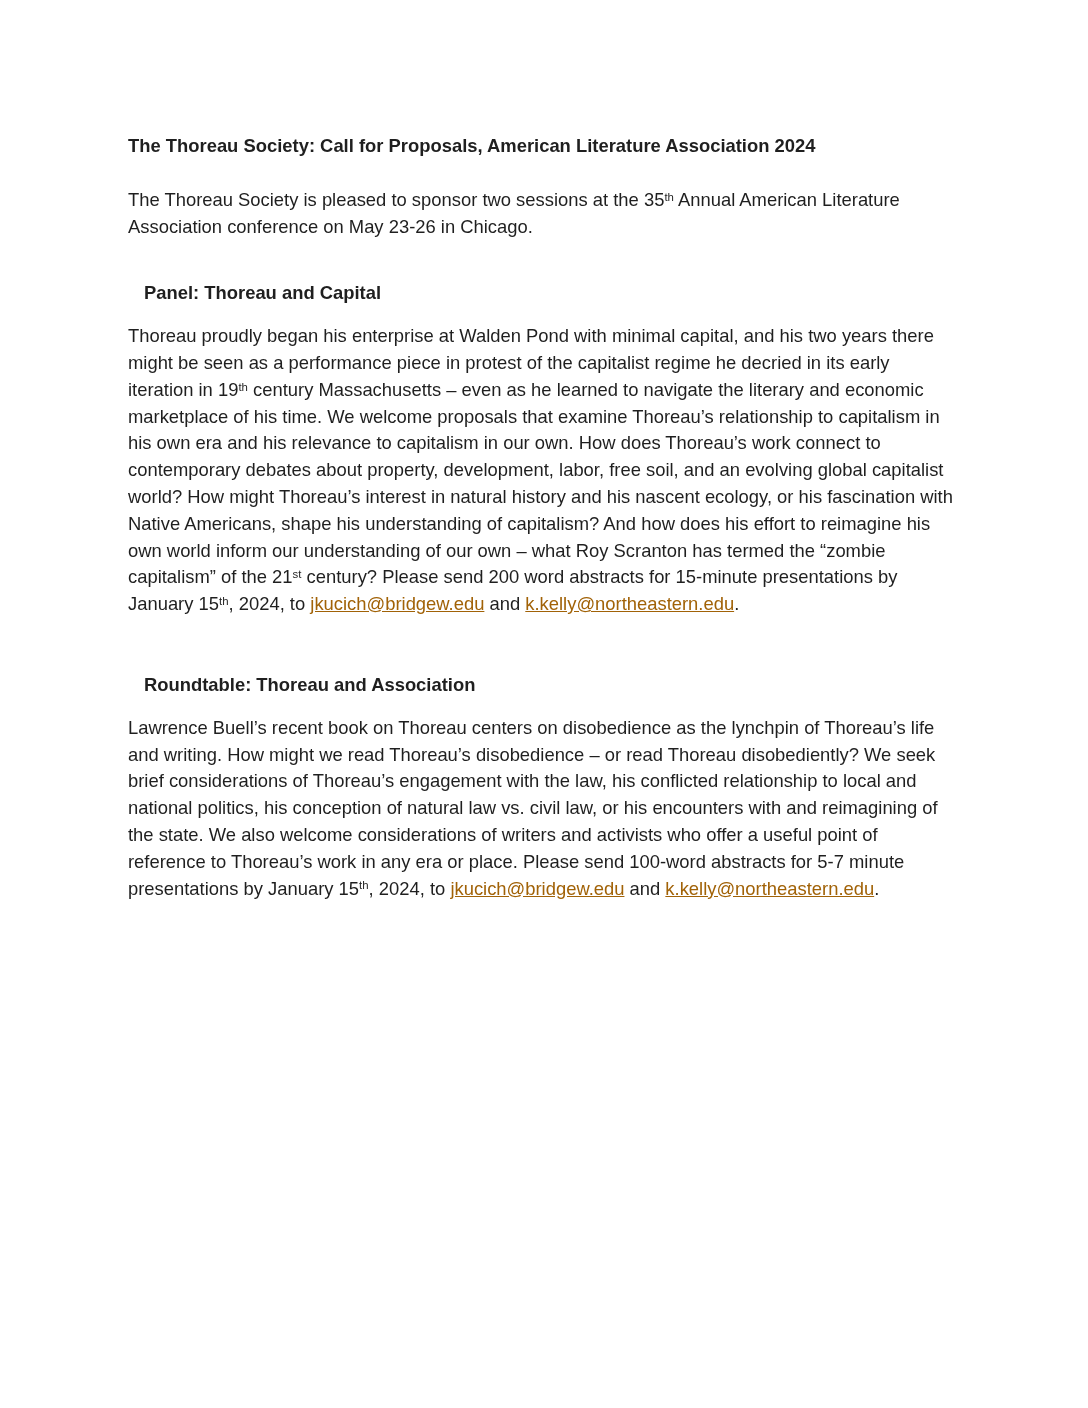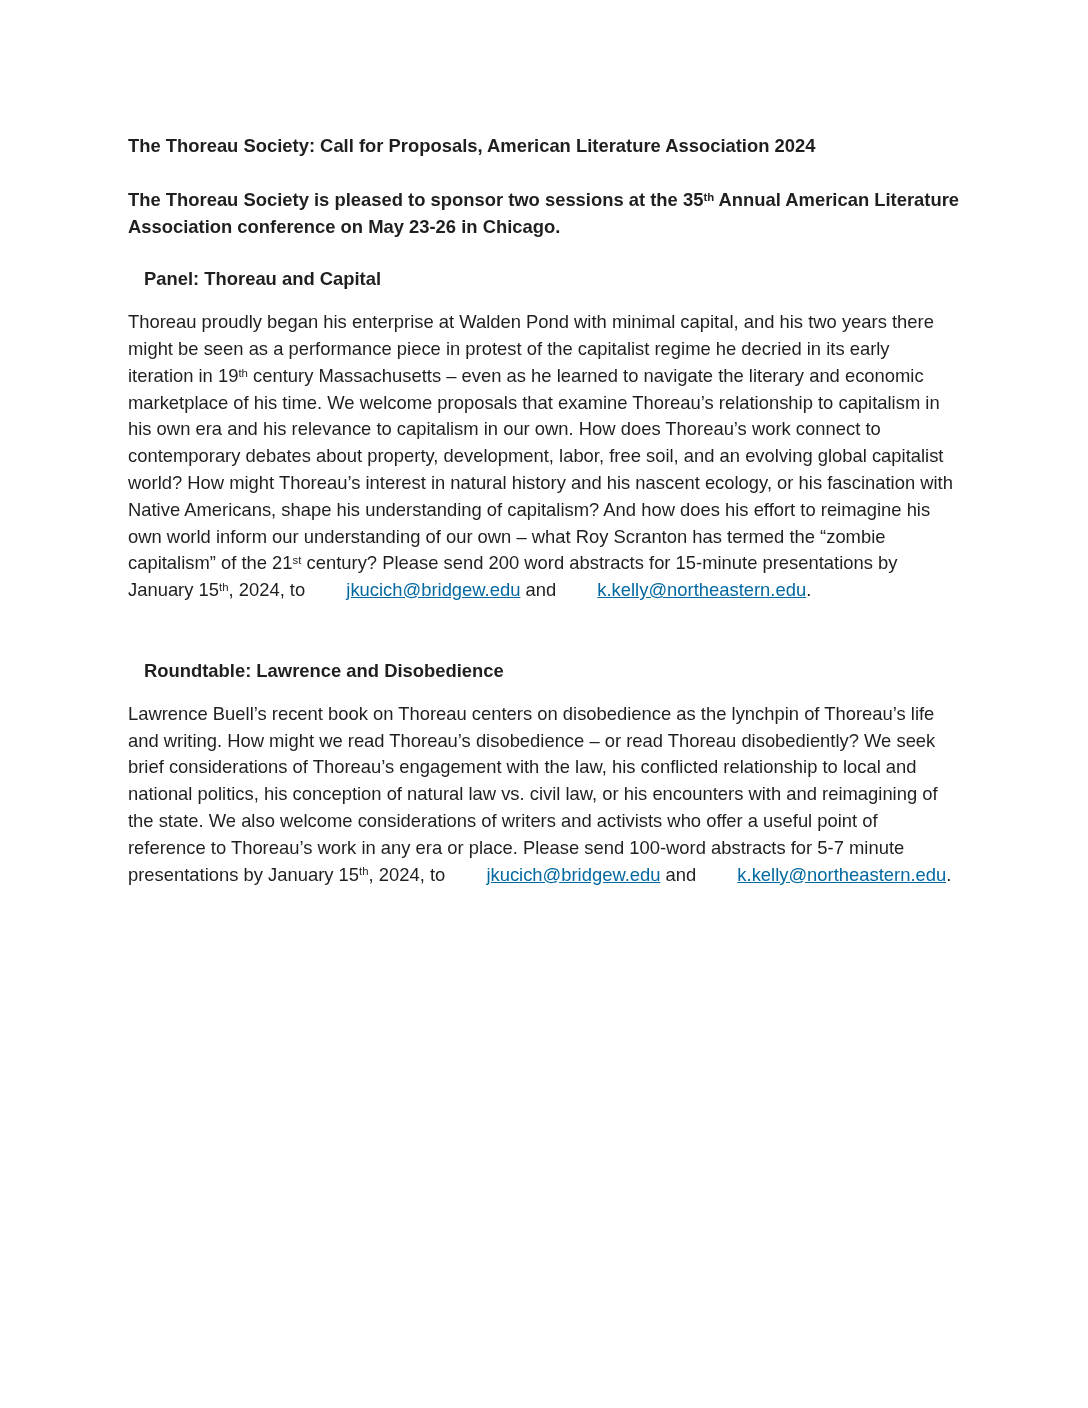--- a/index.html
+++ b/index.html
@@ -29,49 +29,47 @@
   .section-heading {
     font-size: 18.4px;
     line-height: 26.8px;
     font-weight: 700;
     margin: 16px;
   }
   .para {
     margin: 0;
   }
   .para.intro {
-    margin-bottom: 26px;
-    font-weight: bold;
+    margin-bottom: 40px;
   }
   .para.panel-body {
     margin-bottom: 54px;
   }
   .sup {
     font-size: 0.62em;
     line-height: 0;
     position: relative;
     top: -0.45em;
   }
   .email-link {
-    color: #0369a1;
+    color: #a16207;
     text-decoration: underline;
     cursor: pointer;
-    margin-left: 36px;
   }
 </style>
 </head>
 <body>
 
 <div class="page">
 
   <h1 class="doc-title">The Thoreau Society: Call for Proposals, American Literature Association 2024</h1>
 
   <p class="para intro"><span>The Thoreau Society is pleased to sponsor two sessions at the 35</span><span class="sup">th</span><span> Annual American Literature Association conference on May 23-26 in Chicago.</span></p>
 
   <h2 class="section-heading">Panel: Thoreau and Capital</h2>
 
   <p class="para panel-body"><span>Thoreau proudly began his enterprise at Walden Pond with minimal capital, and his two years there might be seen as a performance piece in protest of the capitalist regime he decried in its early iteration in 19</span><span class="sup">th</span><span> century Massachusetts – even as he learned to navigate the literary and economic marketplace of his time. We welcome proposals that examine Thoreau’s relationship to capitalism in his own era and his relevance to capitalism in our own. How does Thoreau’s work connect to contemporary debates about property, development, labor, free soil, and an evolving global capitalist world? How might Thoreau’s interest in natural history and his nascent ecology, or his fascination with Native Americans, shape his understanding of capitalism? And how does his effort to reimagine his own world inform our understanding of our own – what Roy Scranton has termed the “zombie capitalism” of the 21</span><span class="sup">st</span><span> century? Please send 200 word abstracts for 15-minute presentations by January 15</span><span class="sup">th</span><span>, 2024, to </span><a href="#" class="email-link">jkucich@bridgew.edu</a><span> and </span><a href="#" class="email-link">k.kelly@northeastern.edu</a><span>.</span></p>
 
-  <h2 class="section-heading">Roundtable: Lawrence and Disobedience</h2>
+  <h2 class="section-heading">Roundtable: Thoreau and Association</h2>
 
   <p class="para roundtable-body"><span>Lawrence Buell’s recent book on Thoreau centers on disobedience as the lynchpin of Thoreau’s life and writing. How might we read Thoreau’s disobedience – or read Thoreau disobediently? We seek brief considerations of Thoreau’s engagement with the law, his conflicted relationship to local and national politics, his conception of natural law vs. civil law, or his encounters with and reimagining of the state. We also welcome considerations of writers and activists who offer a useful point of reference to Thoreau’s work in any era or place. Please send 100-word abstracts for 5-7 minute presentations by January 15</span><span class="sup">th</span><span>, 2024, to </span><a href="#" class="email-link">jkucich@bridgew.edu</a><span> and </span><a href="#" class="email-link">k.kelly@northeastern.edu</a><span>.</span></p>
 
 </div>
 
 </body></html>

